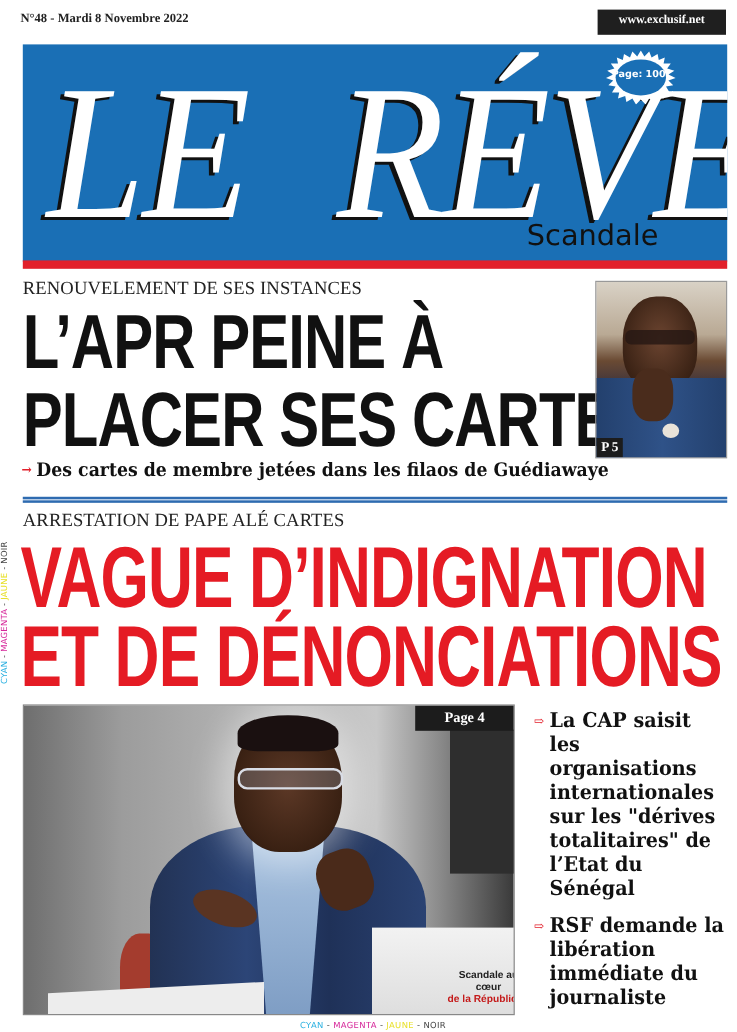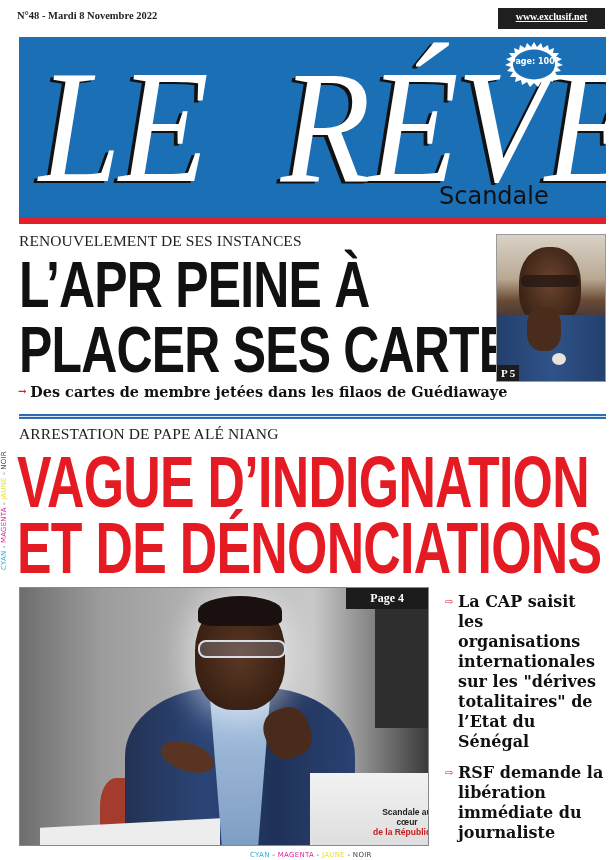--- a/index.html
+++ b/index.html
@@ -6,21 +6,21 @@
   html, body { width: 614px; height: 860px; background: #ffffff; overflow: hidden; }
   body { position: relative; font-family: "Liberation Serif", serif; color: #111; }
 
   .issue-line {
     position: absolute; left: 17px; top: 10px;
     font-family: "Liberation Serif", serif; font-weight: bold; font-size: 10.5px; color: #222;
   }
   .website-badge {
     position: absolute; left: 498px; top: 8px; width: 107px; height: 21px;
     background: #1f1f1f; color: #fff; font-weight: bold; font-size: 10px;
-    text-align: center; line-height: 17px; font-family: "Liberation Serif", serif; text-decoration: underline;
+    text-align: center; line-height: 17px; font-family: "Liberation Serif", serif;
   }
 
   .masthead {
     position: absolute; left: 19px; top: 37px; width: 587px; height: 181px;
     background: #1a6fb5; overflow: hidden;
   }
   .masthead-red {
     position: absolute; left: 19px; top: 217px; width: 587px; height: 7px; background: #e2202b;
   }
   .logo {
@@ -223,21 +223,21 @@
 <div class="subhead">
   <span class="arrow">→</span><span>Des cartes de membre jetées dans les filaos de Guédiawaye</span>
 </div>
 
 <div class="divider"></div>
 
 <div class="cmyk-strip">
   <span class="c">CYAN</span><span class="k"> - </span><span class="m">MAGENTA</span><span class="k"> - </span><span class="y">JAUNE</span><span class="k"> - </span><span class="k">NOIR</span>
 </div>
 
-<div class="kicker" style="left:19px; top:425px;">ARRESTATION DE PAPE ALÉ NIANG</div>
+<div class="kicker" style="left:19px; top:425px;">ARRESTATION DE PAPE ALÉ CARTES</div>
 <div class="headline-red" style="top:446px;">VAGUE D’INDIGNATION</div>
 <div class="headline-red" style="top:512px;">ET DE DÉNONCIATIONS !</div>
 
 <div class="photo-large">
   <div class="wall-dark"></div>
   <div class="chair"></div>
   <div class="jacket"></div>
   <div class="shirt"></div>
   <div class="head"></div>
   <div class="hair"></div>

